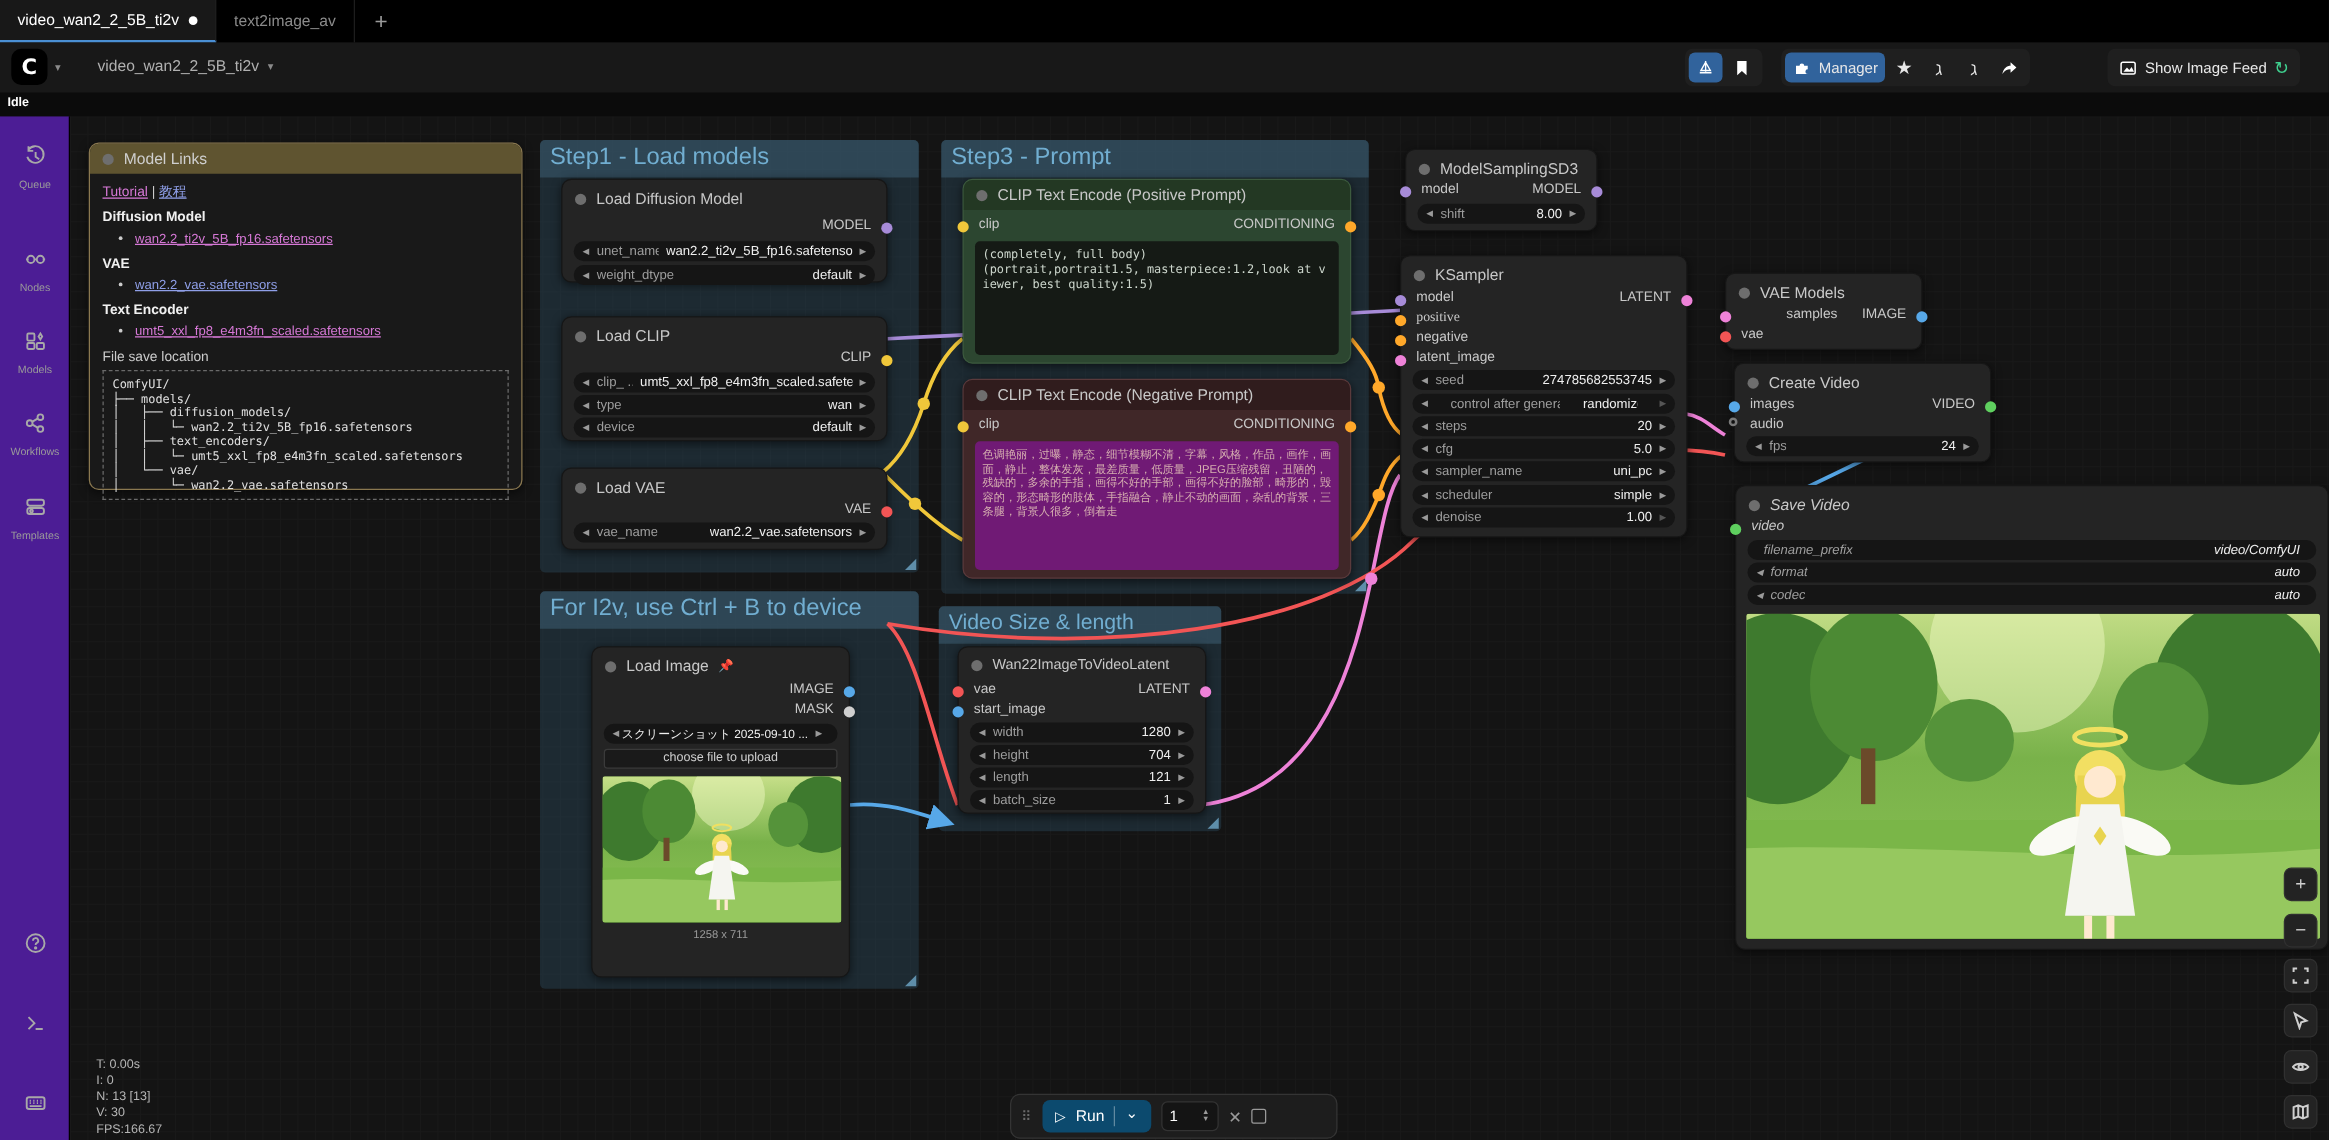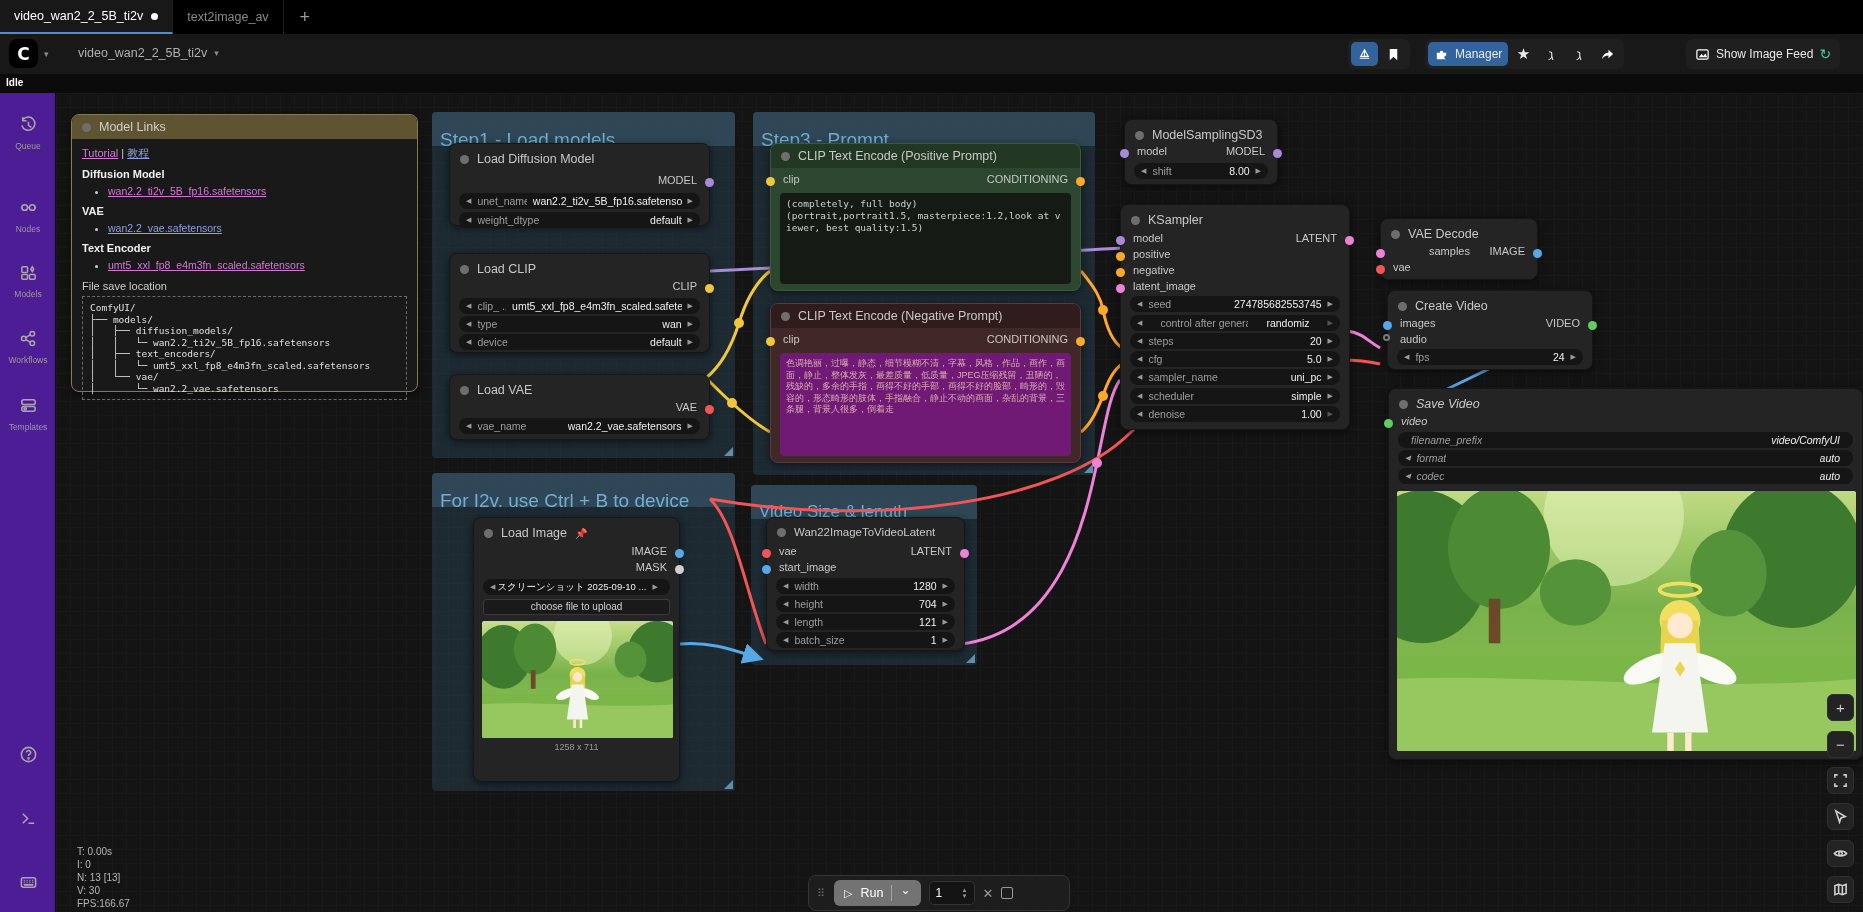--- a/index.html
+++ b/index.html
@@ -32,21 +32,21 @@
   .side-item .lbl { font-size:8.5px; margin-top:3px; }
   .side-item svg { width:19px; height:19px; stroke:#a8a8a8; fill:none; stroke-width:1.6; }
   #stats { position:absolute; left:77px; top:845px; color:#b5b5b5; font-size:10px; line-height:13px; z-index:6; }
 
   
   #canvas { position:absolute; top:93px; left:0; width:1863px; height:819px; background-color:#141414;
     background-image: linear-gradient(#191919 1px, transparent 1px), linear-gradient(90deg,#191919 1px, transparent 1px);
     background-size:14px 14px; z-index:1; }
 
   .group { position:absolute; border-radius:4px; background:rgba(43,74,92,0.42); z-index:2; }
-  .group-h { height:30px; background:rgba(74,116,142,0.38); border-radius:4px 4px 0 0; color:#71aed1; font-size:19px; padding:17px 8px; white-space:nowrap; overflow:hidden; }
+  .group-h { height:30px; background:rgba(74,116,142,0.38); border-radius:4px 4px 0 0; color:#71aed1; font-size:19px; padding:3px 8px; white-space:nowrap; overflow:hidden; }
   .gresize { position:absolute; right:2px; bottom:2px; width:0; height:0; border-left:9px solid transparent; border-bottom:9px solid #6fa7c8; opacity:.8; }
 
   #wires { position:absolute; top:0; left:0; z-index:3; }
 
   .node { position:absolute; background:#242424; border:1px solid #161616; border-radius:8px; box-shadow:0 2px 8px rgba(0,0,0,.55); z-index:4; }
   .ntitle { position:absolute; left:10px; top:8px; color:#c8c8c8; font-size:12.5px; white-space:nowrap; display:flex; align-items:center; gap:8px; }
   .ndot { width:9px; height:9px; border-radius:50%; background:#6e6e6e; flex:0 0 auto; }
   .slot { position:absolute; font-size:11px; color:#c8c8c8; white-space:nowrap; }
   .slot.in { left:12px; } .slot.out { right:12px; }
   .pdot { position:absolute; width:9px; height:9px; border-radius:50%; }
@@ -71,21 +71,21 @@
   .lnk-pink { color:#d678d6; } .lnk-blue { color:#8f9fe8; }
   #note h4 { color:#f0f0f0; font-size:11px; margin:7px 0 4px; }
   #note ul { margin:0 0 2px 26px; }
   #note li { font-size:10.5px; line-height:14px; }
   #note .plain { margin:8px 0 4px; }
   #note pre { border:1px dashed #6a6a6a; padding:5px 7px; font-family:"DejaVu Sans Mono", monospace; font-size:9.5px; line-height:11.5px; color:#e0e0e0; }
 
   
   #runbar { position:absolute; left:808px; top:875px; width:262px; height:36px; background:#1d1d1d; border:1px solid #343434; border-radius:8px; z-index:15; display:flex; align-items:center; padding:0 8px; gap:8px; }
   #runhandle { color:#6a6a6a; font-size:11px; letter-spacing:1px; }
-  #runbtn { height:26px; background:#737373; border-radius:6px; color:#fff; font-size:12.5px; display:flex; align-items:center; padding:0 10px; gap:8px; }
+  #runbtn { height:26px; background:#0c4a6e; border-radius:6px; color:#fff; font-size:12.5px; display:flex; align-items:center; padding:0 10px; gap:8px; }
   #runbtn .play::before { content:"▷"; font-size:11px; }
   #runbtn .sep { width:1px; height:16px; background:rgba(255,255,255,.35); }
   #runbtn .chev::before { content:"⌄"; font-size:12px; margin-top:-6px; display:block; }
   #runcount { height:24px; width:46px; background:#141414; border:1px solid #333; border-radius:5px; color:#fff; font-size:12px; display:flex; align-items:center; padding:0 6px; }
   #runcount .spin { margin-left:auto; color:#9a9a9a; font-size:6px; line-height:6px; text-align:center; }
   .runicon { color:#9a9a9a; font-size:13px; }
   .sqicon { width:12px; height:12px; border:1.6px solid #9a9a9a; border-radius:2px; }
 
   
   .rtool { position:absolute; left:1827px; width:27px; height:27px; background:#232323; border:1px solid #303030; border-radius:6px; z-index:15; color:#cfcfcf; display:flex; align-items:center; justify-content:center; font-size:15px; }
@@ -288,21 +288,21 @@
   </div>
 </div>
 
 <div class="node" style="left:1120px; top:204px; width:230px; height:226px;">
   <div class="ntitle">
       <span class="ndot"></span>
       <span>KSampler</span>
     </div>
   <div class="slot in" style="top:27px;">model</div>
   <span class="pdot l" style="top:31px; background:#a78bd8;"></span>
-  <div class="slot in" style="top:43px;">positive</div>
+  <div class="slot in" style="top:43px;font-family:Liberation Serif, serif;">positive</div>
   <span class="pdot l" style="top:47px; background:#ffa82a;"></span>
   <div class="slot in" style="top:59px;">negative</div>
   <span class="pdot l" style="top:63px; background:#ffa82a;"></span>
   <div class="slot in" style="top:75px;">latent_image</div>
   <span class="pdot l" style="top:79px; background:#ee82d8;"></span>
   <div class="slot out" style="top:27px;">LATENT</div>
   <span class="pdot r" style="top:31px; background:#ee82d8;"></span>
   <div class="wgt" style="top:91px;">
     <span class="ar l"></span>
       <span class="wl">seed</span>
@@ -343,21 +343,21 @@
     <span class="ar l"></span>
       <span class="wl">denoise</span>
       <span class="wv">1.00</span>
       <span class="ar r dim"></span>
   </div>
 </div>
 
 <div class="node" style="left:1380px; top:218px; width:158px; height:62px;">
   <div class="ntitle">
       <span class="ndot"></span>
-      <span>VAE Decode</span>
+      <span>VAE Models</span>
     </div>
   <div class="slot in" style="top:26px;margin-left:36px;">samples</div>
   <span class="pdot l" style="top:30px; background:#ee82d8;"></span>
   <div class="slot in" style="top:42px;">vae</div>
   <span class="pdot l" style="top:46px; background:#f25555;"></span>
   <div class="slot out" style="top:26px;">IMAGE</div>
   <span class="pdot r" style="top:30px; background:#57a8e8;"></span>
 </div>
 
 <div class="node" style="left:1387px; top:290px; width:206px; height:80px;">

